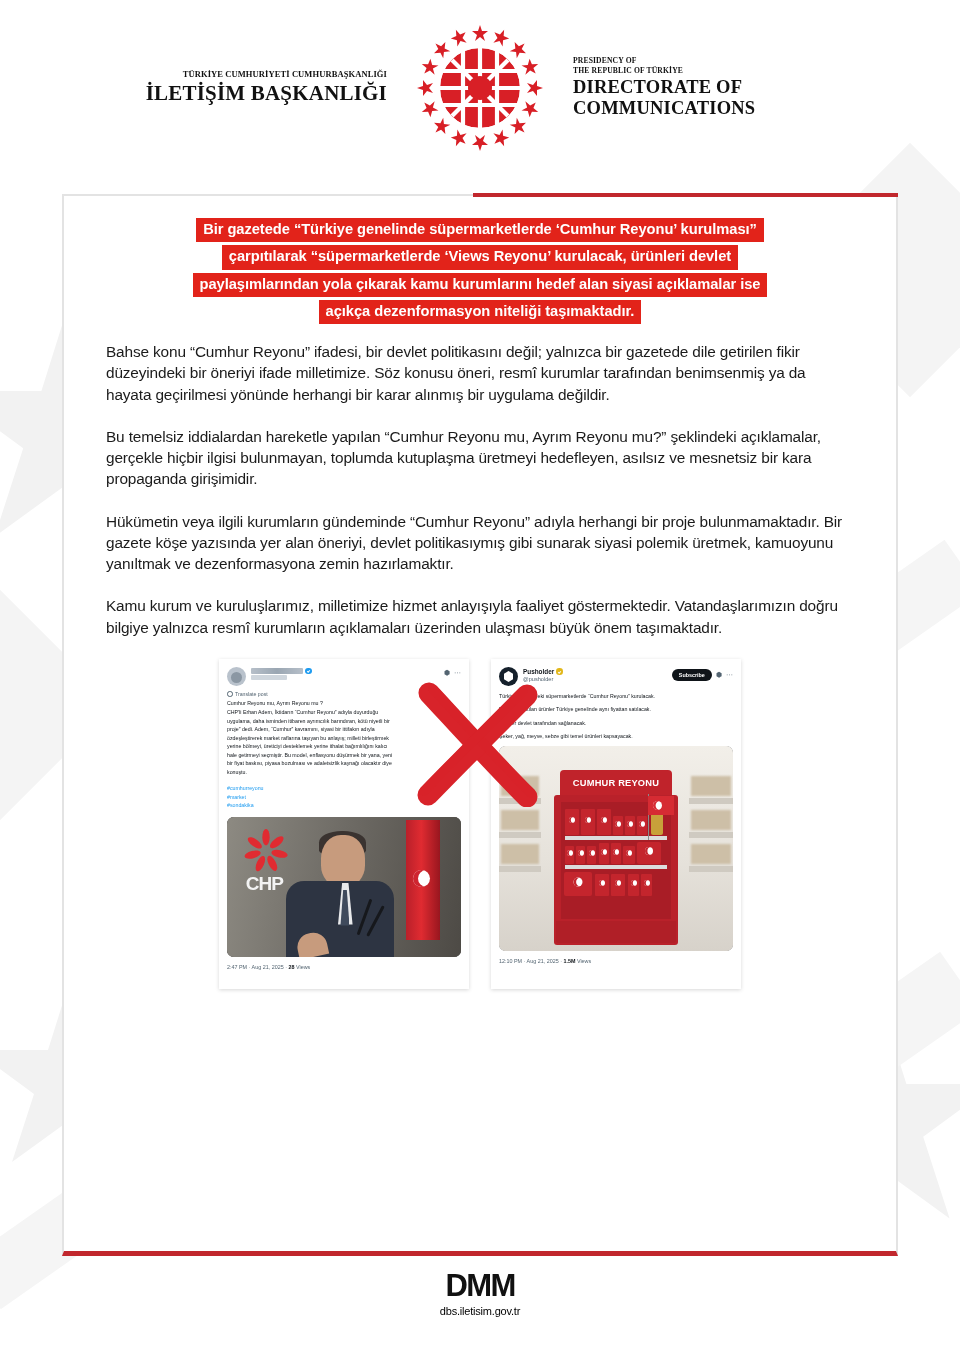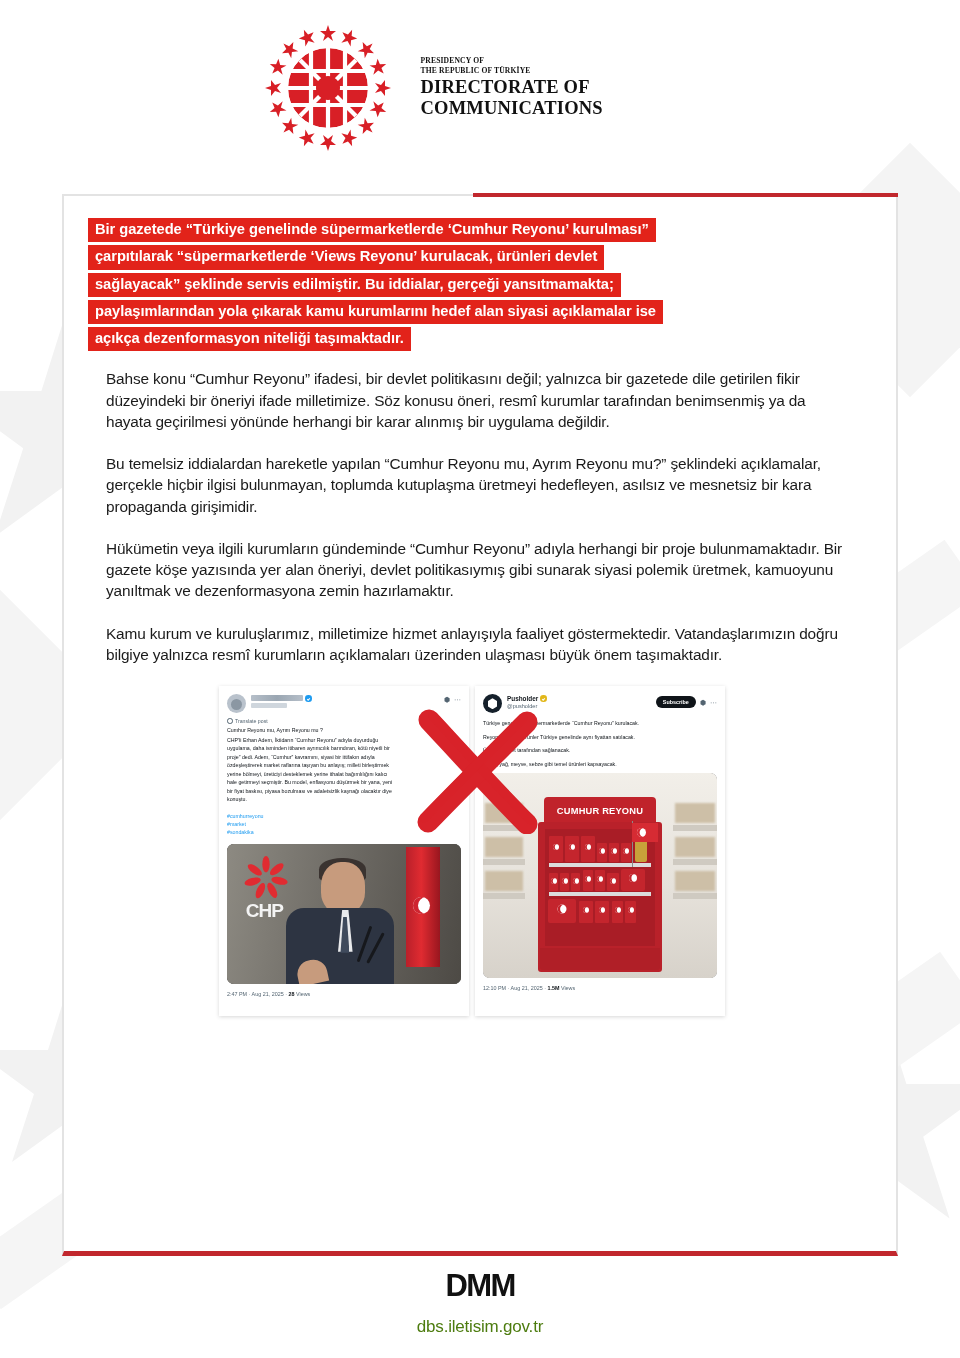--- a/index.html
+++ b/index.html
@@ -106,21 +106,21 @@
     content: "";
     position: absolute;
     top: -3px; right: -2px;
     width: 425px; height: 4px;
     background: #c1272d;
   }
 
   
   .headline {
     padding: 22px 24px 4px 24px;
-    text-align: left;
+    text-align: center;
   }
   .headline .hl-line {
     display: inline-block;
     background: #e2231a;
     color: #ffffff;
     font-weight: 700;
     font-size: 14.7px;
     line-height: 1.04;
     padding: 4px 7px 5px 7px;
     margin: 0 0 3px 0;
@@ -150,21 +150,21 @@
     top: 0;
     width: 250px;
     height: 330px;
     background: #fff;
     box-shadow: 0 1px 4px rgba(0,0,0,.16);
     overflow: hidden;
     font-size: 5.3px;
     color: #16181c;
   }
   .card.left  { left: 0; }
-  .card.right { right: 16px; }
+  .card.right { right: 0; }
 
   .card-head {
     display: flex;
     align-items: flex-start;
     padding: 8px 8px 2px 8px;
     gap: 5px;
   }
   .avatar {
     width: 19px; height: 19px; border-radius: 50%;
     background: #b9c2cc; flex: 0 0 auto;
@@ -386,40 +386,44 @@
   .footer {
     position: absolute; left: 0; right: 0; top: 1268px;
     text-align: center; z-index: 3;
   }
   .footer .dmm {
     font-family: "Liberation Sans", sans-serif;
     font-weight: 700; font-size: 31px; color: #111;
     letter-spacing: -1.6px;
   }
   .footer .url {
-    font-size: 17px; color: #4d7c0f; margin-top: 13px; letter-spacing: -0.2px;
+    font-size: 11px; color: #000000; margin-top: 1px; letter-spacing: -0.2px;
   }
 </style>
 </head>
 <body>
 
 <div class="watermark">
   <div class="wm-star" style="left:-60px; top:300px; width:260px; height:260px;"></div>
   <div class="wm-star" style="left:560px; top:560px; width:300px; height:300px;"></div>
   <div class="wm-star" style="left:760px; top:1000px; width:240px; height:240px;"></div>
   <div class="wm-star" style="left:-30px; top:980px; width:200px; height:200px;"></div>
   <div class="wm-diamond" style="left:820px; top:180px; width:180px; height:180px;"></div>
   <div class="wm-diamond" style="left:-90px; top:620px; width:170px; height:170px;"></div>
   <div class="wm-band" style="left:660px; top:1040px; width:330px; height:70px;"></div>
   <div class="wm-band" style="left:-40px; top:1180px; width:260px; height:60px;"></div>
   <div class="wm-band" style="left:690px; top:620px; width:300px; height:64px;"></div>
 </div>
 
 <div class="header">
 
+  <div class="brand-left">
+    <div class="kicker">TÜRKİYE CUMHURİYETİ CUMHURBAŞKANLIĞI</div>
+    <div class="main">İLETİŞİM BAŞKANLIĞI</div>
+  </div>
 
   <div class="emblem">
     <svg viewBox="0 0 130 130" width="130" height="130" aria-hidden="true">
       <g fill="#d81f26">
 
         <g id="starset">
           <polygon points="65,2 67,8 73,8 68,12 70,18 65,14 60,18 62,12 57,8 63,8"></polygon>
         </g>
         <g transform="rotate(22.5 65 65)">
             <polygon points="65,2 67,8 73,8 68,12 70,18 65,14 60,18 62,12 57,8 63,8"></polygon>
@@ -495,21 +499,20 @@
       <div>COMMUNICATIONS</div>
     </div>
   </div>
 </div>
 
 <div class="frame">
 
   <div class="headline">
     <div><span class="hl-line">Bir gazetede “Türkiye genelinde süpermarketlerde ‘Cumhur Reyonu’ kurulması”</span></div>
     <div><span class="hl-line">çarpıtılarak “süpermarketlerde ‘Views Reyonu’ kurulacak, ürünleri devlet</span></div>
-    <div><span class="hl-line">sağlayacak” şeklinde servis edilmiştir. Bu iddialar, gerçeği yansıtmamakta;</span></div>
     <div><span class="hl-line">paylaşımlarından yola çıkarak kamu kurumlarını hedef alan siyasi açıklamalar ise</span></div>
     <div><span class="hl-line">açıkça dezenformasyon niteliği taşımaktadır.</span></div>
   </div>
 
   <div class="body-copy">
     <p>Bahse konu “Cumhur Reyonu” ifadesi, bir devlet politikasını değil; yalnızca bir gazetede dile getirilen fikir düzeyindeki bir öneriyi ifade milletimize. Söz konusu öneri, resmî kurumlar tarafından benimsenmiş ya da hayata geçirilmesi yönünde herhangi bir karar alınmış bir uygulama değildir.</p>
     <p>Bu temelsiz iddialardan hareketle yapılan “Cumhur Reyonu mu, Ayrım Reyonu mu?” şeklindeki açıklamalar, gerçekle hiçbir ilgisi bulunmayan, toplumda kutuplaşma üretmeyi hedefleyen, asılsız ve mesnetsiz bir kara propaganda girişimidir.</p>
     <p>Hükümetin veya ilgili kurumların gündeminde “Cumhur Reyonu” adıyla herhangi bir proje bulunmamaktadır. Bir gazete köşe yazısında yer alan öneriyi, devlet politikasıymış gibi sunarak siyasi polemik üretmek, kamuoyunu yanıltmak ve dezenformasyona zemin hazırlamaktır.</p>
     <p>Kamu kurum ve kuruluşlarımız, milletimize hizmet anlayışıyla faaliyet göstermektedir. Vatandaşlarımızın doğru bilgiye yalnızca resmî kurumların açıklamaları üzerinden ulaşması büyük önem taşımaktadır.</p>
   </div>

